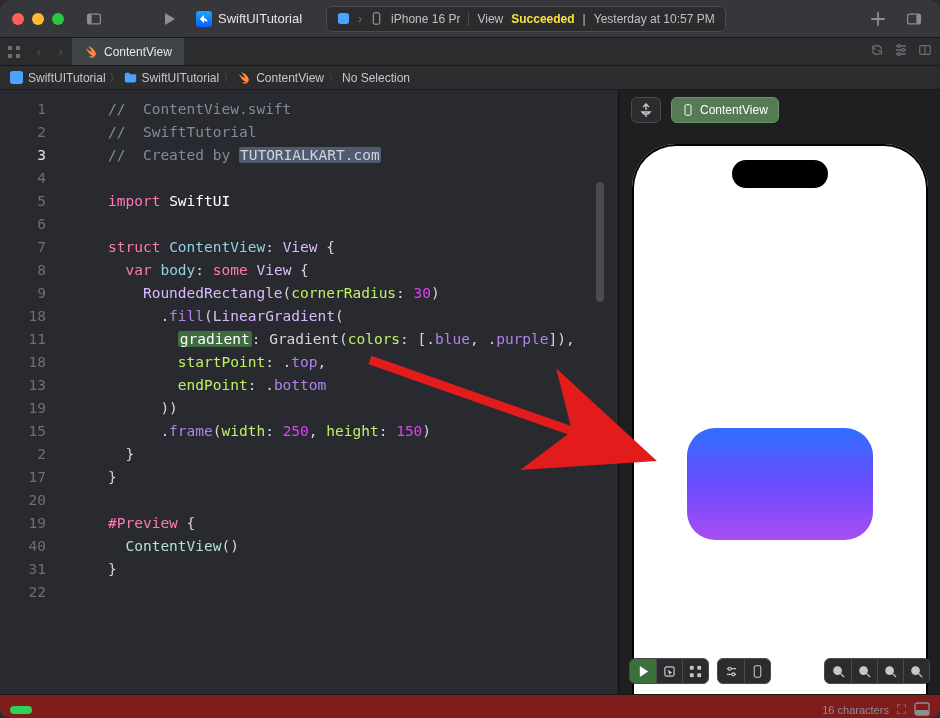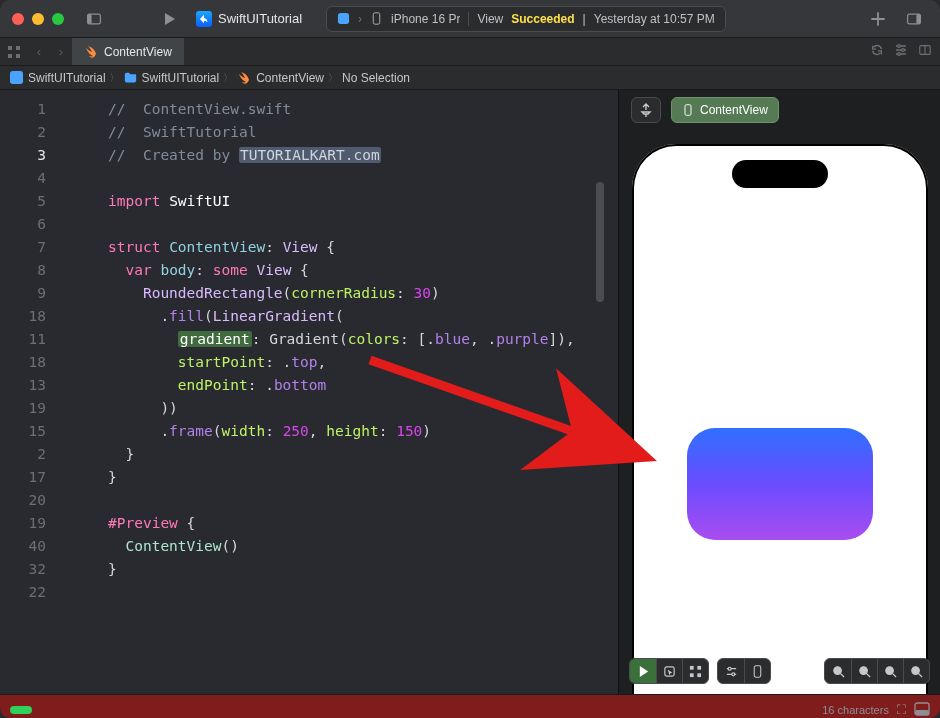--- a/index.html
+++ b/index.html
@@ -321,21 +321,21 @@
         <div class="ln">11</div>
         <div class="ln">18</div>
         <div class="ln">13</div>
         <div class="ln">19</div>
         <div class="ln">15</div>
         <div class="ln">2</div>
         <div class="ln">17</div>
         <div class="ln">20</div>
         <div class="ln">19</div>
         <div class="ln">40</div>
-        <div class="ln">32</div>
+        <div class="ln">31</div>
         <div class="ln">22</div>
       </div>
     <div class="code"><div><span class="c-com">//  ContentView.swift</span></div><div><span class="c-com">//  SwiftTutorial</span></div><div><span class="c-com">//  Created by </span><span class="sel-author">TUTORIALKART.com</span></div><div>&nbsp;</div><div><span class="c-kw">import</span> <span style="color:#fff">SwiftUI</span></div><div>&nbsp;</div><div><span class="c-kw">struct</span> <span class="c-typ3">ContentView</span>: <span class="c-type">View</span> {</div><div>  <span class="c-kw">var</span> <span class="c-typ3">body</span>: <span class="c-kw">some</span> <span class="c-type">View</span> {</div><div>    <span class="c-type">RoundedRectangle</span>(<span class="c-argl">cornerRadius</span>: <span class="c-num">30</span>)</div><div>      .<span class="c-prop">fill</span>(<span class="c-type">LinearGradient</span>(</div><div>        <span class="hl-green">gradient</span>: Gradient(<span class="c-argl">colors</span>: [.<span class="c-prop">blue</span>, .<span class="c-prop">purple</span>]),</div><div>        <span class="c-argl">startPoint</span>: .<span class="c-prop">top</span>,</div><div>        <span class="c-argl">endPoint</span>: .<span class="c-prop">bottom</span></div><div>      ))</div><div>      .<span class="c-prop">frame</span>(<span class="c-argl">width</span>: <span class="c-num">250</span>, <span class="c-argl">height</span>: <span class="c-num">150</span>)</div><div>  }</div><div>}</div><div>&nbsp;</div><div><span class="c-kw">#Preview</span> {</div><div>  <span class="c-typ2">ContentView</span>()</div><div>}</div><div>&nbsp;</div></div>
     <div class="editor-scroll"></div>
   </div>
 
   <div class="preview">
     <div class="preview-top">
       <div class="pin-btn">
         <svg width="12" height="14" viewBox="0 0 12 14" fill="none" stroke="#c7c7cc" stroke-width="1.4">

